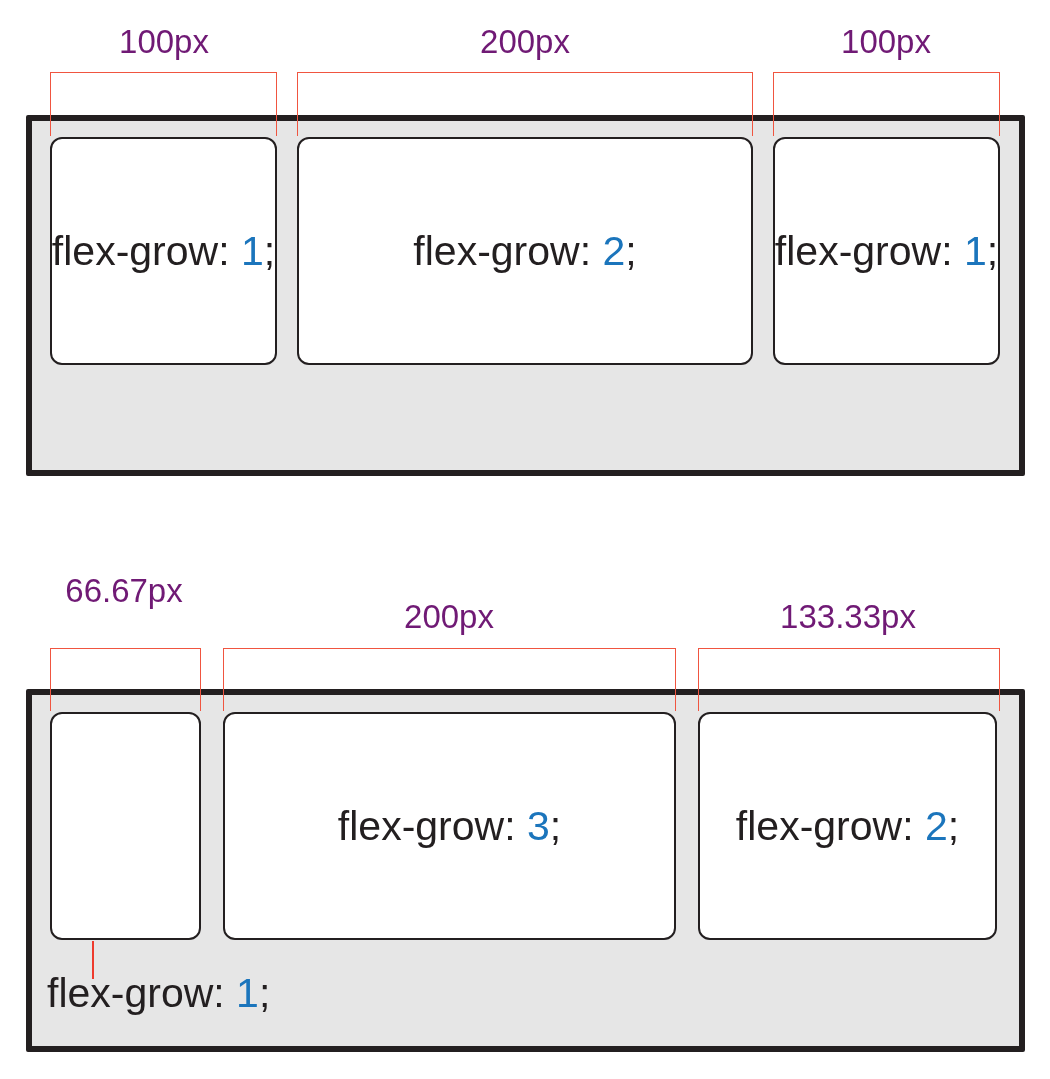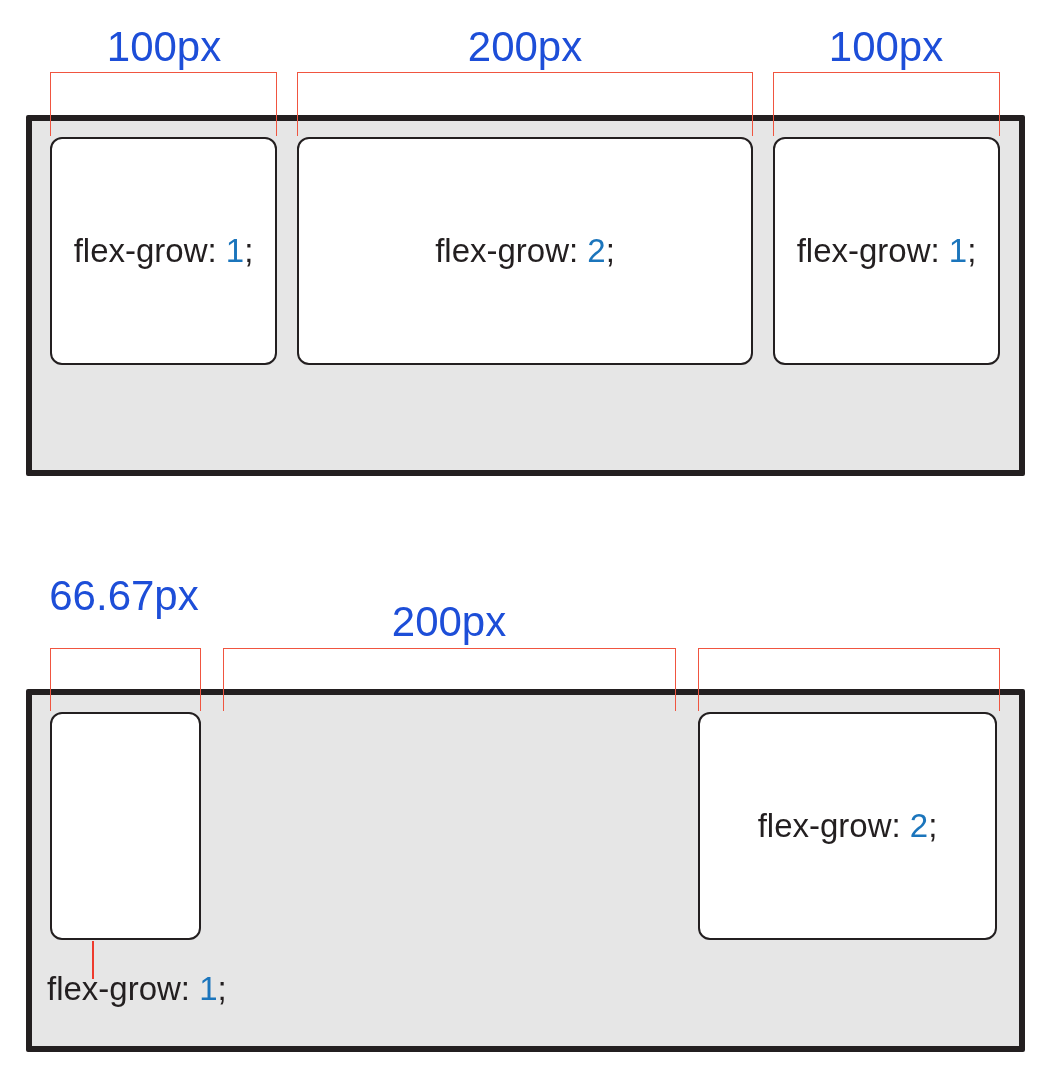--- a/index.html
+++ b/index.html
@@ -12,23 +12,23 @@
     position: relative;
     width: 1050px;
     height: 1079px;
     background: #ffffff;
     overflow: hidden;
   }
   
   .measure-label {
     position: absolute;
     transform: translateX(-50%);
-    font-size: 42px;
+    font-size: 33px;
     line-height: 1.05;
-    color: #1d4ed8;
+    color: #701a75;
     white-space: nowrap;
     z-index: 4;
   }
   
   .bracket {
     position: absolute;
     border-top: 1.5px solid #f05540;
     border-left: 1.5px solid #f05540;
     border-right: 1.5px solid #f05540;
     box-sizing: border-box;
@@ -54,21 +54,21 @@
     background: #ffffff;
     border: 2.5px solid #231f20;
     border-radius: 12px;
     box-sizing: border-box;
     z-index: 2;
     display: flex;
     align-items: center;
     justify-content: center;
   }
   .code-text {
-    font-size: 33px;
+    font-size: 41px;
     color: #231f20;
     white-space: pre;
   }
   .code-text .val { color: #1b75bc; }
   
   .callout-line {
     position: absolute;
     left: 92px;
     top: 941px;
     width: 2px;
@@ -103,28 +103,32 @@
   </div>
   <div class="flex-box" style="left:297px; top:137px; width:456px;">
     <span class="code-text"><span>flex-grow: </span><span class="val">2</span><span>;</span></span>
   </div>
   <div class="flex-box" style="left:773px; top:137px; width:227px;">
     <span class="code-text"><span>flex-grow: </span><span class="val">1</span><span>;</span></span>
   </div>
 
   <div class="measure-label" style="left:124px; top:574px;">66.67px</div>
   <div class="measure-label" style="left:449px; top:600px;">200px</div>
+  <div class="measure-label" style="left:848px; top:600px;">133.33px</div>
 
   <div class="bracket" style="left:50px; top:648px; width:151px; height:63px;"></div>
   <div class="bracket" style="left:223px; top:648px; width:453px; height:63px;"></div>
   <div class="bracket" style="left:698px; top:648px; width:302px; height:63px;"></div>
 
   <div class="flex-container" style="top:689px; height:363px;"></div>
 
   <div class="flex-box" style="left:50px; top:712px; width:151px;"></div>
+  <div class="flex-box" style="left:223px; top:712px; width:453px;">
+    <span class="code-text"><span>flex-grow: </span><span class="val">3</span><span>;</span></span>
+  </div>
   <div class="flex-box" style="left:698px; top:712px; width:299px;">
     <span class="code-text"><span>flex-grow: </span><span class="val">2</span><span>;</span></span>
   </div>
 
   <div class="callout-line"></div>
   <div class="callout-label">
     <span class="code-text"><span>flex-grow: </span><span class="val">1</span><span>;</span></span>
   </div>
 
 </div>

